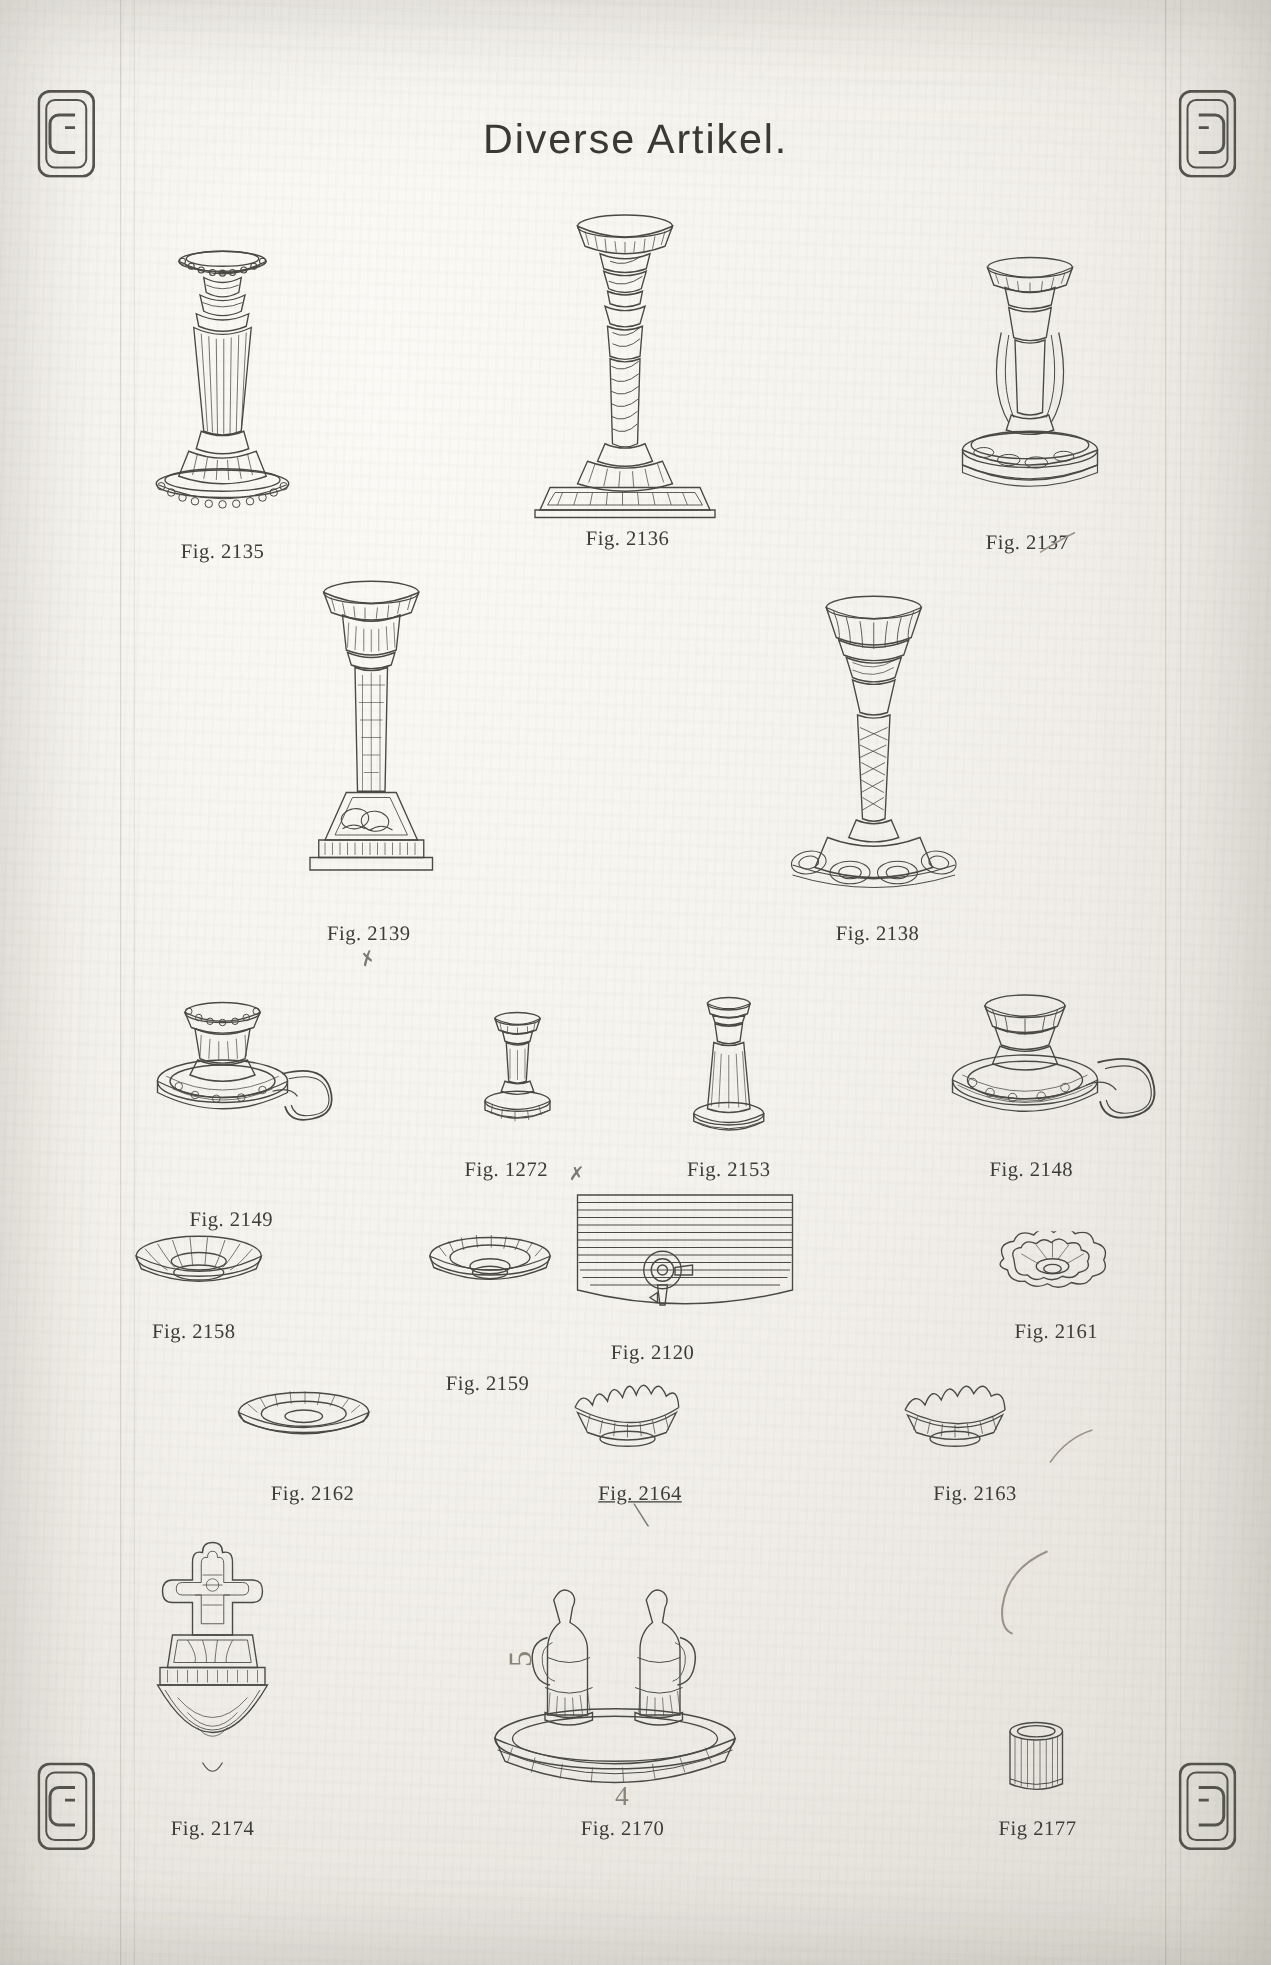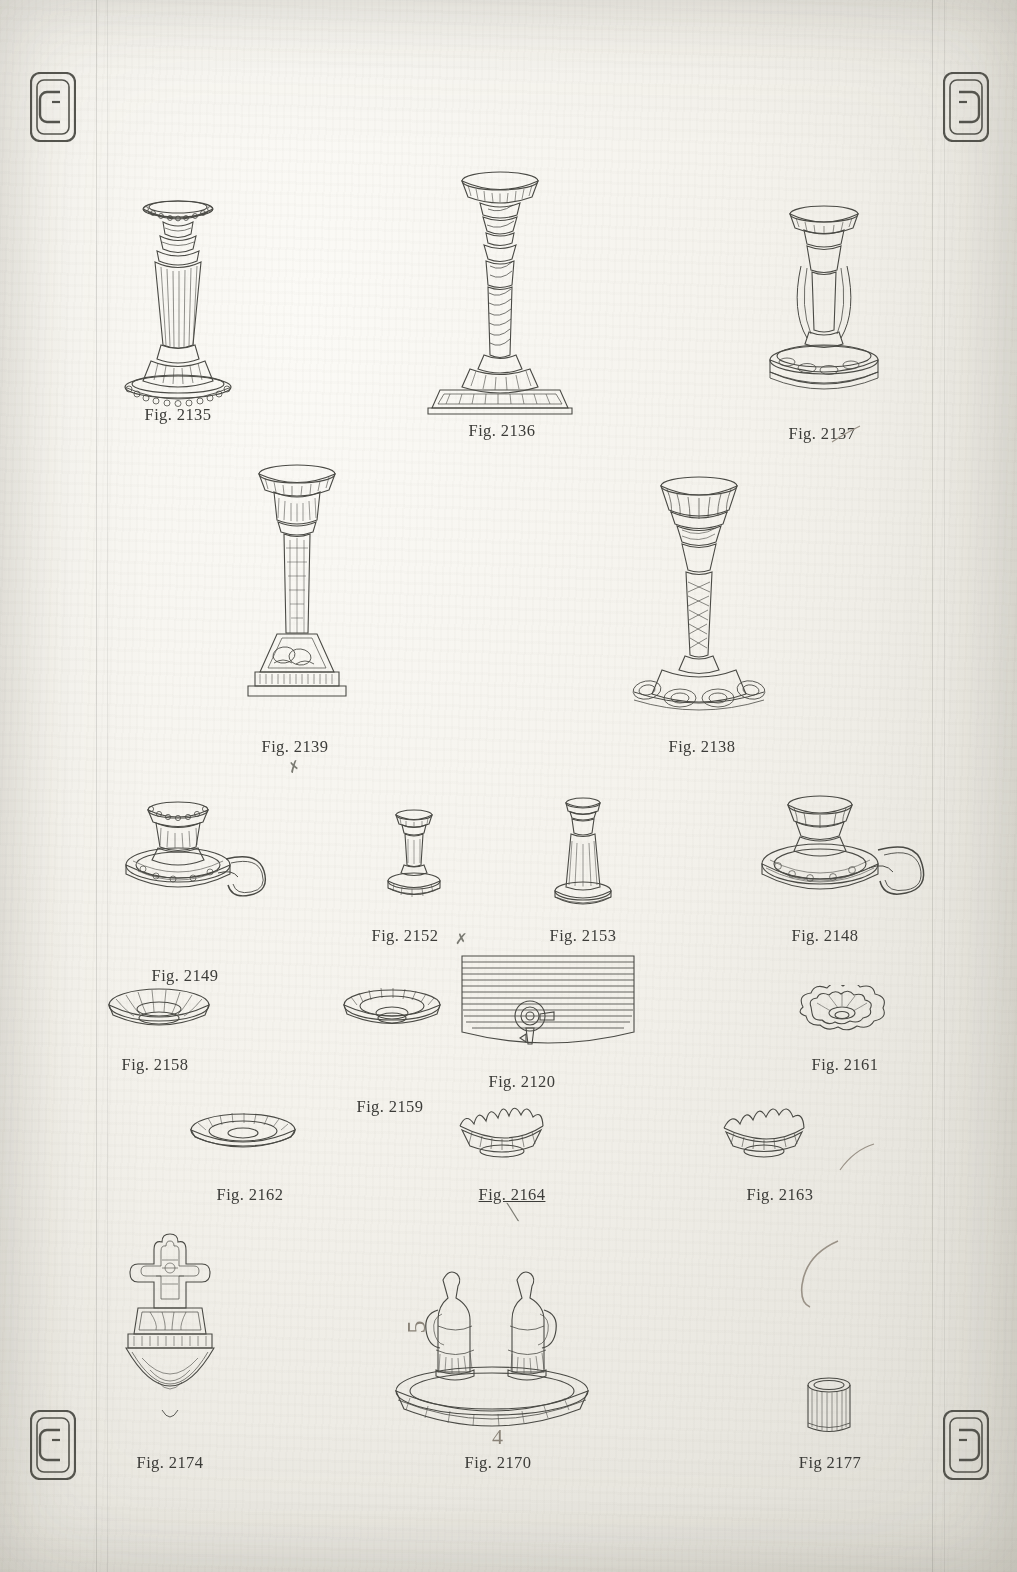--- a/index.html
+++ b/index.html
@@ -62,20 +62,21 @@
 </head>
 <body>
 
 <div class="page">
 
   <div class="guide l"></div>
   <div class="guide l2"></div>
   <div class="guide r"></div>
   <div class="guide r2"></div>
 
+  <div class="title">Diverse Artikel.</div>
 
   <svg class="clasp tl" viewBox="0 0 46 70">
     <rect x="1" y="1" width="44" height="68" rx="9" fill="none" stroke="#55554f" stroke-width="2.2"></rect>
     <rect x="7" y="8" width="32" height="54" rx="7" fill="none" stroke="#55554f" stroke-width="1.6"></rect>
     <path d="M30 20 h-13 a7 7 0 0 0 -7 7 v16 a7 7 0 0 0 7 7 h13" fill="none" stroke="#55554f" stroke-width="2.4"></path>
     <path d="M30 30 h-8" stroke="#55554f" stroke-width="2.2" fill="none"></path>
   </svg>
   <svg class="clasp tr" viewBox="0 0 46 70">
     <rect x="1" y="1" width="44" height="68" rx="9" fill="none" stroke="#55554f" stroke-width="2.2"></rect>
     <rect x="7" y="8" width="32" height="54" rx="7" fill="none" stroke="#55554f" stroke-width="1.6"></rect>
@@ -150,21 +151,21 @@
           <circle cx="76" cy="208" r="3"></circle>
             <circle cx="87" cy="206" r="3"></circle>
             <circle cx="97" cy="203" r="3"></circle>
           <circle cx="106" cy="199" r="3"></circle>
             <circle cx="114" cy="194" r="3"></circle>
         </g>
         <path d="M14 193 q51 22 102 0" stroke-width="0.9"></path>
       </g>
     </svg>
   </div>
-  <div class="caption" style="left:98px;top:405px;width:160px;">Fig. 2135</div>
+  <div class="caption" style="left:98px;top:431px;width:160px;">Fig. 2135</div>
 
   <div class="fig" style="left:410px;top:165px;">
     <svg width="180" height="255" viewBox="0 0 180 255">
       <g fill="none" stroke="#4a4a45" stroke-width="1.1">
         <ellipse cx="90" cy="16" rx="38" ry="9"></ellipse>
         <path d="M52 16 q38 17 76 0 l-6 16 q-32 12 -64 0 z"></path>
         <g stroke-width="0.6">
           <path d="M58 20 L61 31"></path>
             <path d="M66 24 L68 34"></path>
             <path d="M74 26 L75 36"></path>
@@ -453,21 +454,21 @@
           <path d="M20 78 L19 86"></path>
             <path d="M28 82 L27 90"></path>
             <path d="M38 84 L38 92"></path>
           <path d="M48 83 L49 91"></path>
             <path d="M57 79 L59 87"></path>
         </g>
         <path d="M14 83 q26 12 52 0" stroke-width="0.8"></path>
       </g>
     </svg>
   </div>
-  <div class="caption" style="left:325px;top:926px;width:160px;">Fig. 2152</div>
+  <div class="caption" style="left:325px;top:926px;width:160px;">Fig. 1272</div>
   <div class="pencil" style="left:455px;top:930px;">✗</div>
 
   <div class="fig" style="left:538px;top:793px;">
     <svg width="90" height="120" viewBox="0 0 90 120">
       <g fill="none" stroke="#4a4a45" stroke-width="1.1">
         <ellipse cx="45" cy="10" rx="17" ry="5"></ellipse>
         <path d="M28 10 q17 8 34 0 l-2 8 q-15 6 -30 0 z"></path>
         <path d="M32 19 q13 5 26 0 l-2 6 q-11 4 -22 0 z"></path>
         <path d="M34 26 q11 4 22 0 L54 40 q-9 4 -18 0 z"></path>
         <path d="M33 41 q12 5 24 0 L62 94 q-17 6 -34 0 z"></path>

